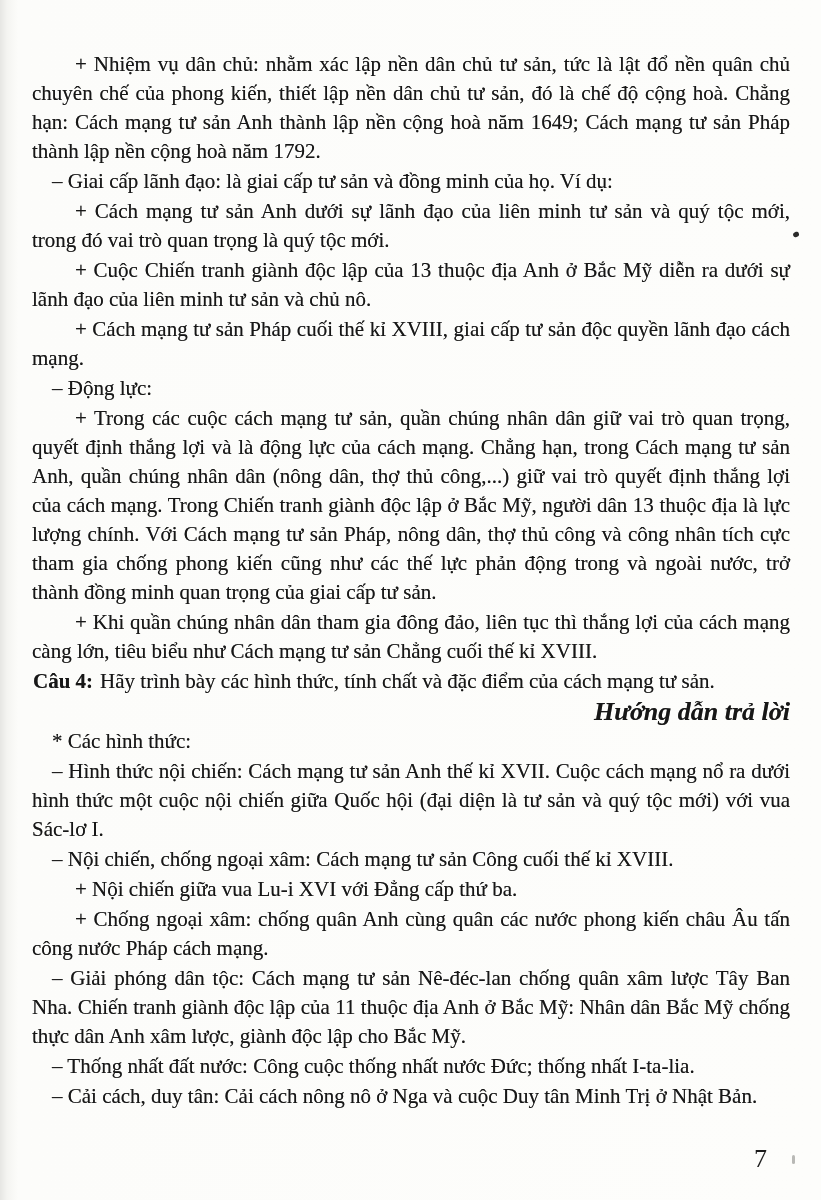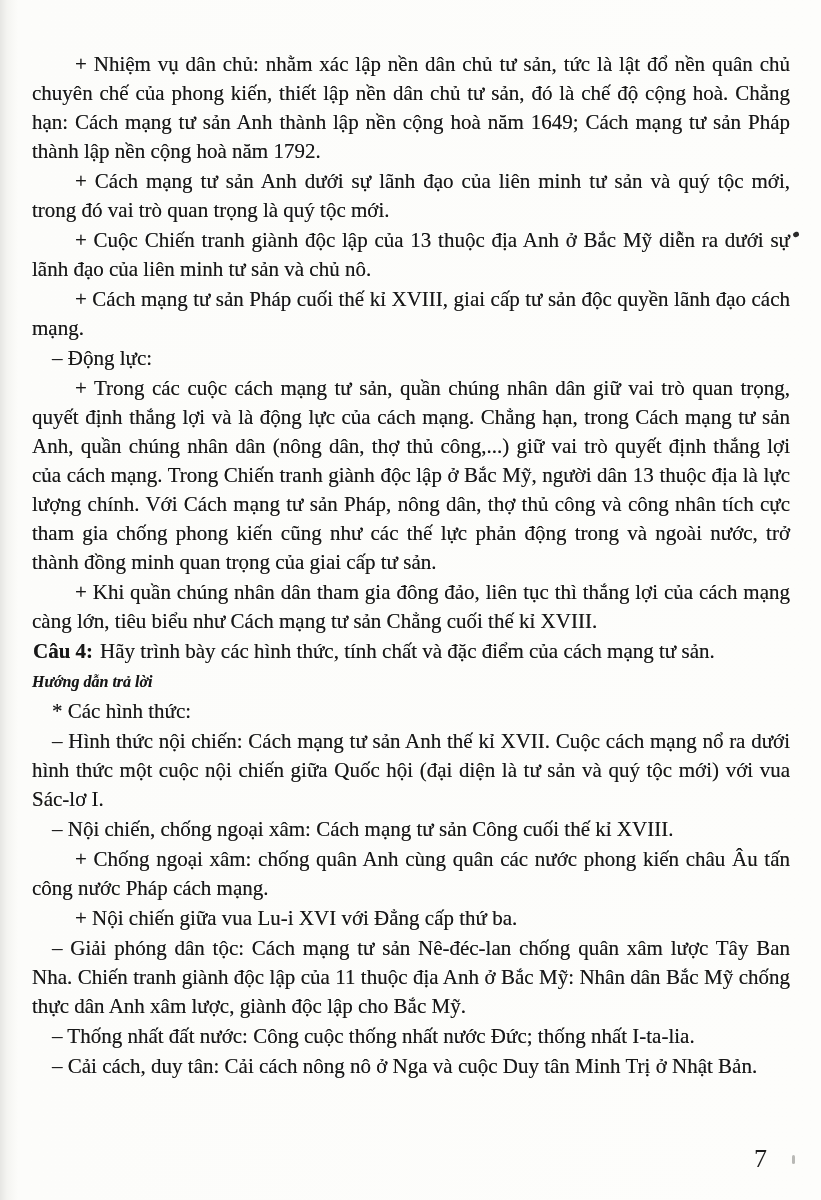--- a/index.html
+++ b/index.html
@@ -36,24 +36,24 @@
   }
   .para.question {
     text-indent: 1px;
   }
   .q-label {
     font-weight: 700;
     padding-right: 7px;
   }
   .answer-heading {
     margin: 1px 0 1px 0;
-    text-align: left;
+    text-align: right;
     font-weight: 700;
     font-style: italic;
-    font-size: 16px;
+    font-size: 26px;
     text-indent: 0;
   }
   .page-number {
     position: absolute;
     right: 54px;
     bottom: 26px;
     font-size: 26px;
     color: #1c1c1c;
   }
   .artifact-dot {
@@ -76,38 +76,39 @@
     border-radius: 2px;
   }
 </style>
 </head>
 <body>
 
 <div class="page">
   <div class="content">
 
     <p class="para plus">+ Nhiệm vụ dân chủ: nhằm xác lập nền dân chủ tư sản, tức là lật đổ nền quân chủ chuyên chế của phong kiến, thiết lập nền dân chủ tư sản, đó là chế độ cộng hoà. Chẳng hạn: Cách mạng tư sản Anh thành lập nền cộng hoà năm 1649; Cách mạng tư sản Pháp thành lập nền cộng hoà năm 1792.</p>
+    <p class="para dash">– Giai cấp lãnh đạo: là giai cấp tư sản và đồng minh của họ. Ví dụ:</p>
     <p class="para plus">+ Cách mạng tư sản Anh dưới sự lãnh đạo của liên minh tư sản và quý tộc mới, trong đó vai trò quan trọng là quý tộc mới.</p>
     <p class="para plus">+ Cuộc Chiến tranh giành độc lập của 13 thuộc địa Anh ở Bắc Mỹ diễn ra dưới sự lãnh đạo của liên minh tư sản và chủ nô.</p>
     <p class="para plus">+ Cách mạng tư sản Pháp cuối thế kỉ XVIII, giai cấp tư sản độc quyền lãnh đạo cách mạng.</p>
     <p class="para dash">– Động lực:</p>
     <p class="para plus">+ Trong các cuộc cách mạng tư sản, quần chúng nhân dân giữ vai trò quan trọng, quyết định thắng lợi và là động lực của cách mạng. Chẳng hạn, trong Cách mạng tư sản Anh, quần chúng nhân dân (nông dân, thợ thủ công,...) giữ vai trò quyết định thắng lợi của cách mạng. Trong Chiến tranh giành độc lập ở Bắc Mỹ, người dân 13 thuộc địa là lực lượng chính. Với Cách mạng tư sản Pháp, nông dân, thợ thủ công và công nhân tích cực tham gia chống phong kiến cũng như các thế lực phản động trong và ngoài nước, trở thành đồng minh quan trọng của giai cấp tư sản.</p>
     <p class="para plus">+ Khi quần chúng nhân dân tham gia đông đảo, liên tục thì thắng lợi của cách mạng càng lớn, tiêu biểu như Cách mạng tư sản Chẳng cuối thế kỉ XVIII.</p>
 
     <p class="para question">
       <span class="q-label">Câu 4:</span><span>Hãy trình bày các hình thức, tính chất và đặc điểm của cách mạng tư sản.</span>
     </p>
 
     <p class="para answer-heading">Hướng dẫn trả lời</p>
 
     <p class="para star">* Các hình thức:</p>
     <p class="para dash">– Hình thức nội chiến: Cách mạng tư sản Anh thế kỉ XVII. Cuộc cách mạng nổ ra dưới hình thức một cuộc nội chiến giữa Quốc hội (đại diện là tư sản và quý tộc mới) với vua Sác-lơ I.</p>
     <p class="para dash">– Nội chiến, chống ngoại xâm: Cách mạng tư sản Công cuối thế kỉ XVIII.</p>
+    <p class="para plus">+ Nội chiến giữa vua Lu-i XVI với Đẳng cấp thứ ba.</p>
     <p class="para plus">+ Chống ngoại xâm: chống quân Anh cùng quân các nước phong kiến châu Âu tấn công nước Pháp cách mạng.</p>
-    <p class="para plus">+ Nội chiến giữa vua Lu-i XVI với Đẳng cấp thứ ba.</p>
     <p class="para dash">– Giải phóng dân tộc: Cách mạng tư sản Nê-đéc-lan chống quân xâm lược Tây Ban Nha. Chiến tranh giành độc lập của 11 thuộc địa Anh ở Bắc Mỹ: Nhân dân Bắc Mỹ chống thực dân Anh xâm lược, giành độc lập cho Bắc Mỹ.</p>
     <p class="para dash">– Thống nhất đất nước: Công cuộc thống nhất nước Đức; thống nhất I-ta-lia.</p>
     <p class="para dash">– Cải cách, duy tân: Cải cách nông nô ở Nga và cuộc Duy tân Minh Trị ở Nhật Bản.</p>
 
   </div>
 
   <span class="artifact-dot"></span>
   <span class="artifact-smudge"></span>
 
   <div class="page-number">7</div>

